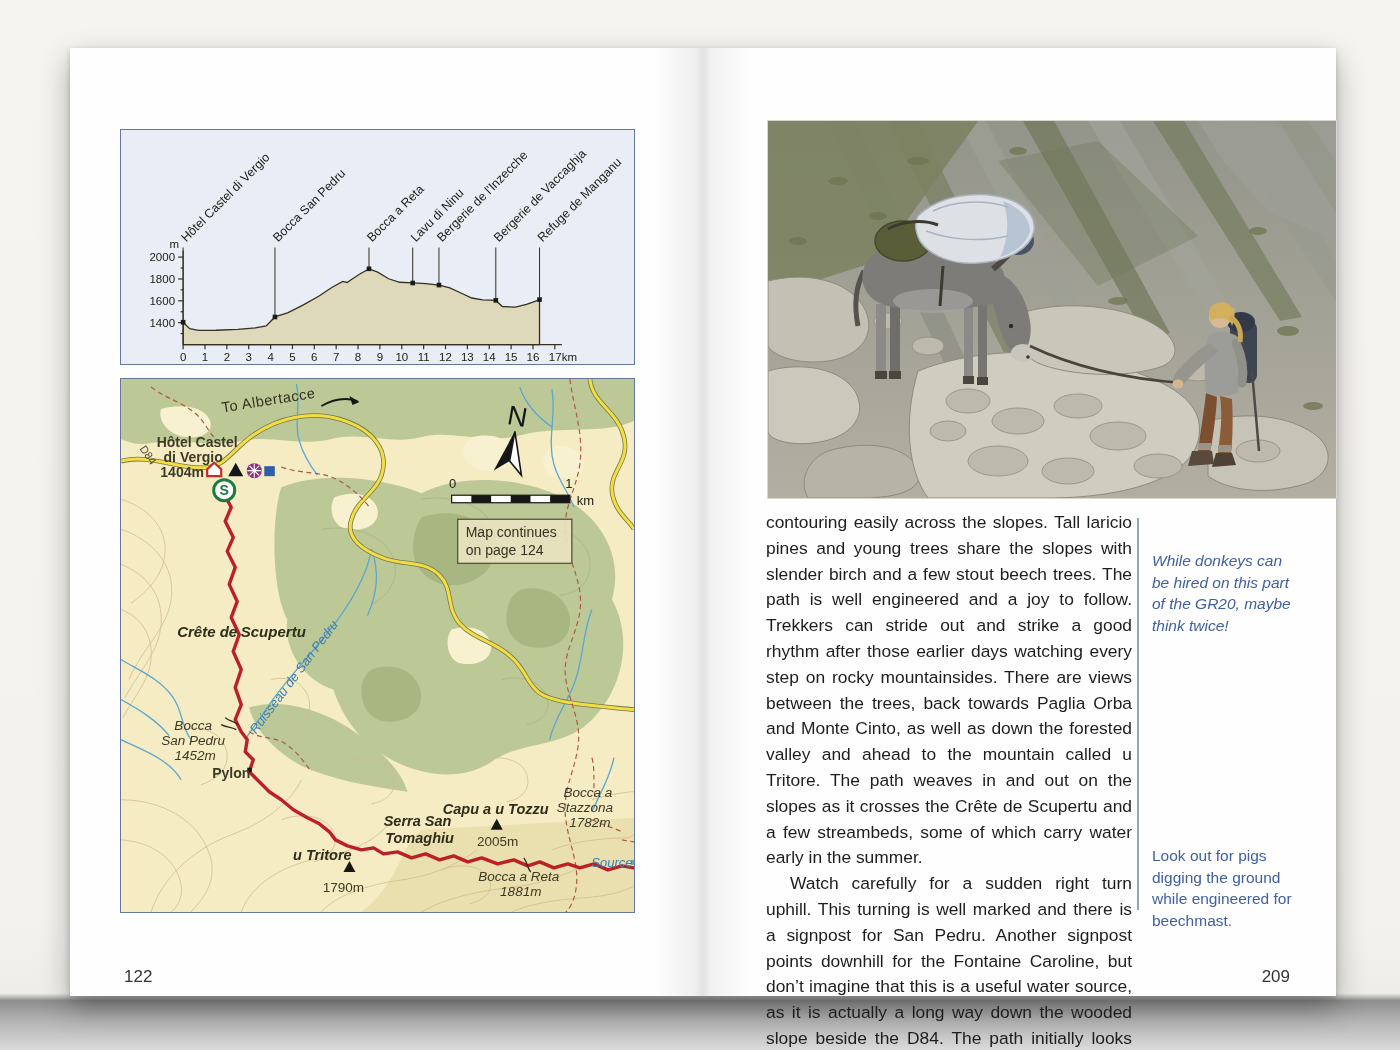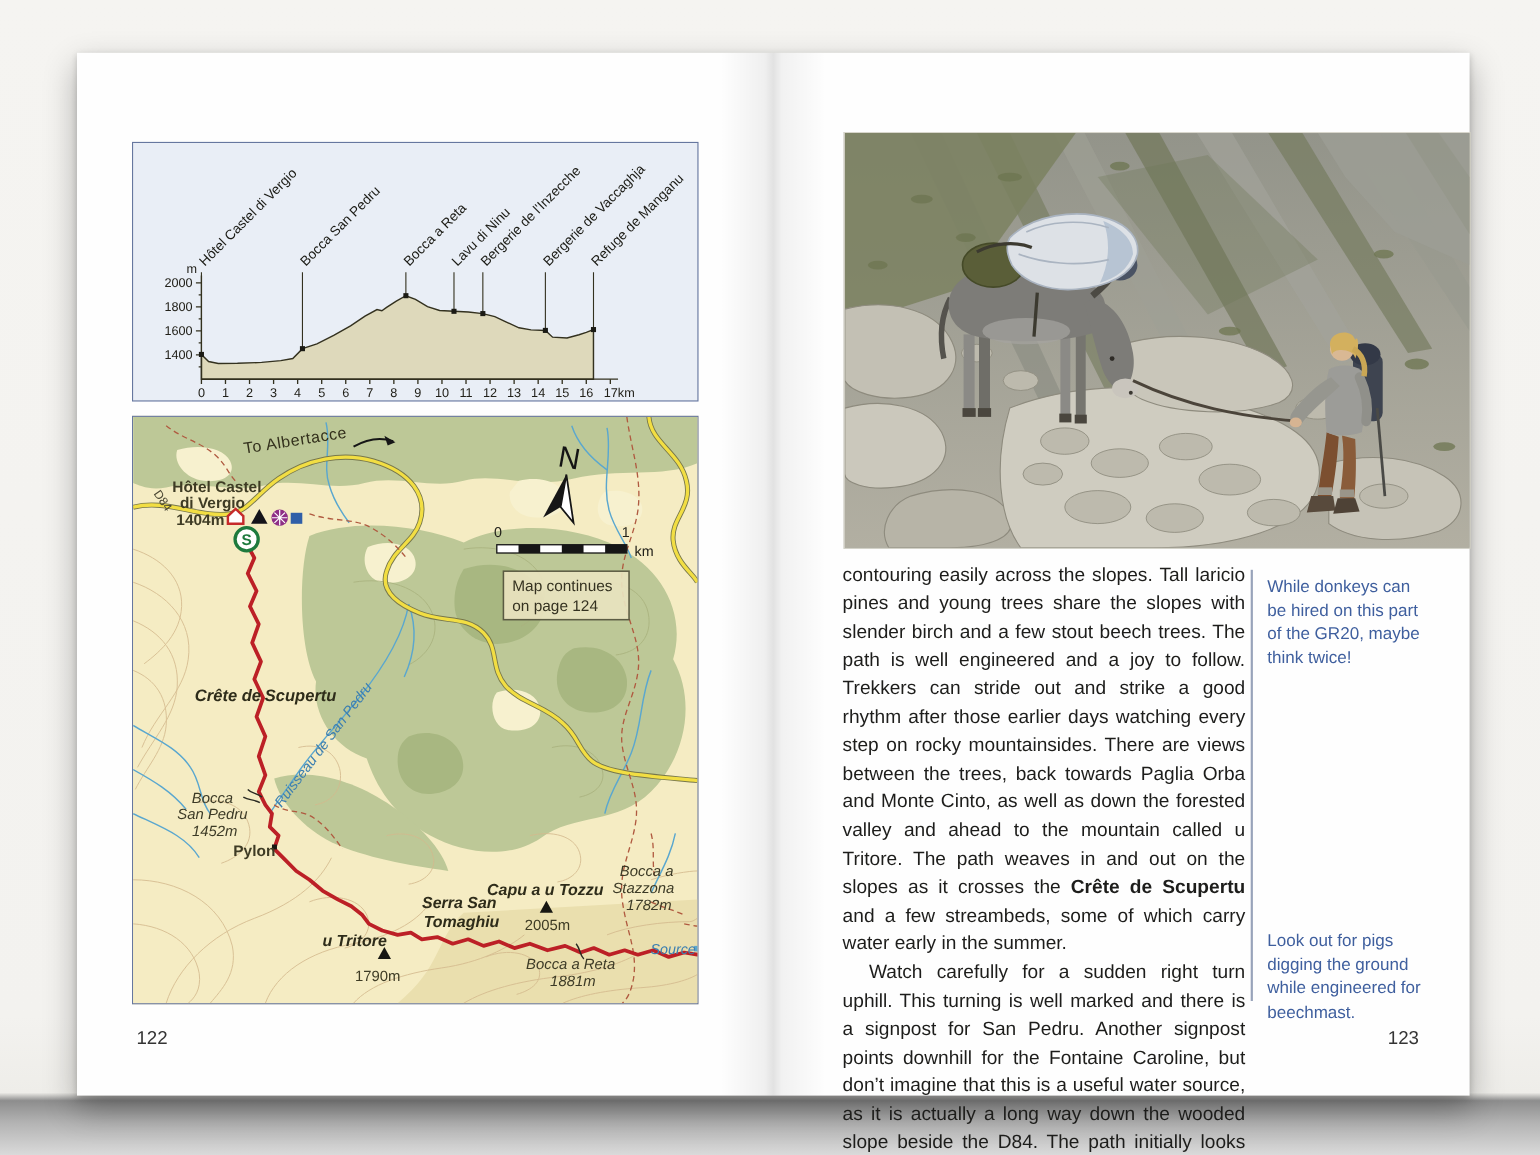--- a/index.html
+++ b/index.html
@@ -40,40 +40,40 @@
   .peak-name{font-size:14.5px;font-style:italic;font-weight:700;fill:#2e2c1a;text-anchor:middle;}
   .ridge{font-size:15px;font-style:italic;font-weight:700;fill:#2e2c1a;text-anchor:middle;}
   .stream-label{font-size:13px;font-style:italic;fill:#3c7fb0;text-anchor:middle;}
   .road-label{font-size:11px;fill:#4a4733;text-anchor:middle;}
   .road-dest{font-size:14.5px;fill:#33301c;letter-spacing:.6px;text-anchor:middle;}
   .mapnote{font-size:14px;fill:#353221;}
   .scale-num{font-size:13px;fill:#22211a;text-anchor:middle;}
   .scale-unit{font-size:13px;fill:#22211a;}
   .north-n{font-size:27px;fill:#141414;text-anchor:middle;}
   .start-s{font-size:14px;font-weight:700;fill:#1e7a3d;text-anchor:middle;}
-  .page-num{position:absolute;font-size:17px;color:#343434;}
+  .page-num{position:absolute;font-size:17px;color:#343434;margin-top:33px;}
   .left-num{left:54px;top:886px;}
   .right-num{right:46px;top:886px;}
   
   .photo{
     position:absolute;left:64px;top:72px;width:568px;height:377px;
     border:1px solid #d8d6cc;box-sizing:content-box;overflow:hidden;background:#a8a79d;
   }
   .photo svg{display:block;}
   .body-text{
     position:absolute;left:63px;top:462px;width:366px;
     font-size:17.4px;line-height:25.8px;color:#1d1d1b;text-align:justify;
   }
   .body-text p{margin:0;}
   .body-text p.indent{text-indent:24px;}
-  .body-text .b{font-weight:700;}
+  .body-text .b{font-weight:400;}
   .margin-col{position:absolute;left:434px;top:470px;width:196px;height:420px;}
   .margin-rule{position:absolute;left:0;top:0;width:1.5px;height:392px;background:#98a3ba;}
   .note{position:absolute;left:15px;width:150px;font-size:15.5px;line-height:21.5px;color:#3f5f9e;}
-  .note.italic{}
+  .note.italic{font-style:italic;margin-top:27px;}
   .note-0{top:5px;}
   .note-1{top:327px;}
 </style>
 </head>
 <body>
 
 <div class="spread">
 
   <div class="page left">
     <div class="running-head left-head">Trekking the GR20 Corsica</div>
@@ -444,15 +444,15 @@
       </div>
 
     <div class="margin-col">
       <div class="margin-rule"></div>
       <div id="notes">
           <div class="note note-0 italic">While donkeys can be hired on this part of the GR20, maybe think twice!</div>
           <div class="note note-1">Look out for pigs digging the ground while engineered for beechmast.</div>
         </div>
     </div>
 
-    <div class="page-num right-num">123</div>
+    <div class="page-num right-num">209</div>
   </div>
 </div>
 
 </body></html>

